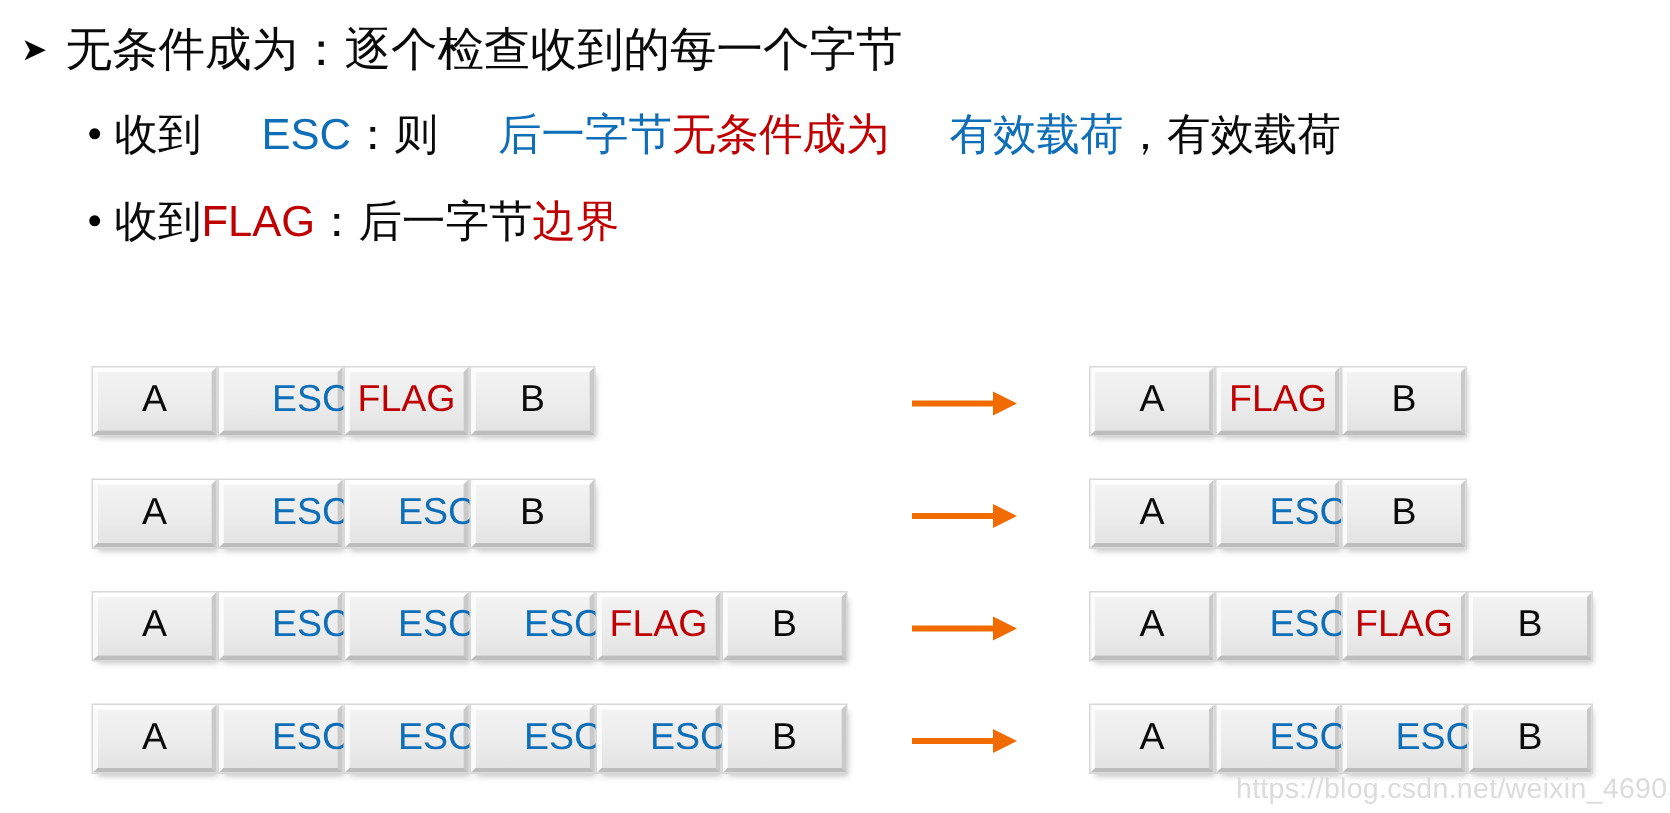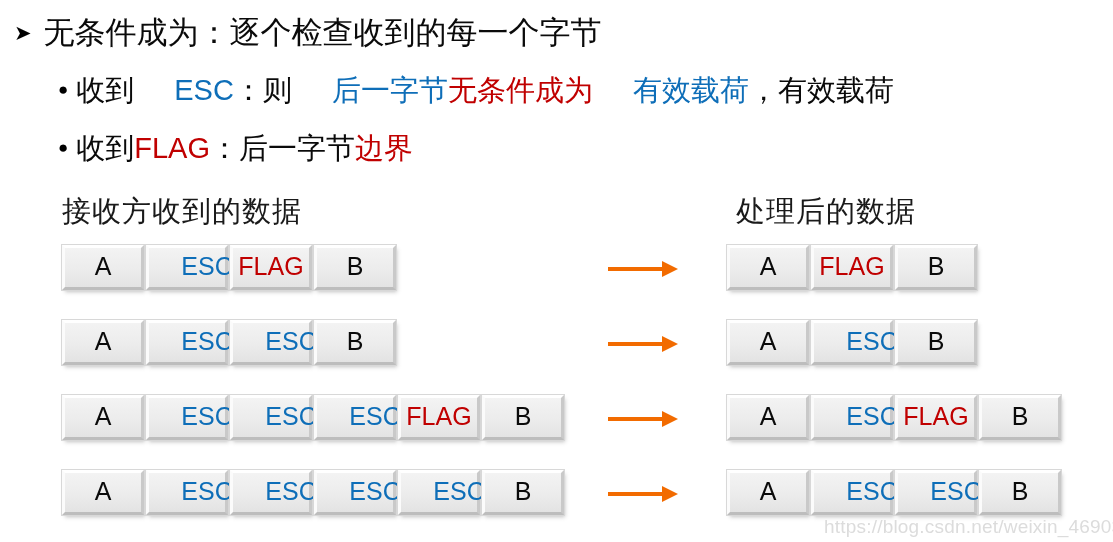--- a/index.html
+++ b/index.html
@@ -145,23 +145,21 @@
   <div class="bullet-l2" id="b2a">
     <span class="marker">●</span>
     <span class="segs"><span class="t-black">收到</span><span class="t-blue">ESC</span><span class="t-black">：则</span><span class="t-blue">后一字节</span><span class="t-red">无条件成为</span><span class="t-blue">有效载荷</span><span class="t-black">，有效载荷</span></span>
   </div>
 
   <div class="bullet-l2" id="b2b">
     <span class="marker">●</span>
     <span class="segs"><span class="t-black">收到</span><span class="t-red">FLAG</span><span class="t-black">：后一字节</span><span class="t-red">边界</span></span>
   </div>
 
-  <div class="col-heading" id="head-left">接收方收到的数据</div>
-
-  <div class="col-heading" id="head-right">处理后的数据</div>
+
 
   <div id="frames-layer">
       <div class="row" style="left: 62px; top: 245px;">
         <div class="cell" style="width: 82px;">
           <span class="lbl t-black">A</span>
         </div>
         <div class="cell" style="width: 82px;">
           <span class="lbl t-blue">ESC</span>
         </div>
         <div class="cell" style="width: 82px;">

